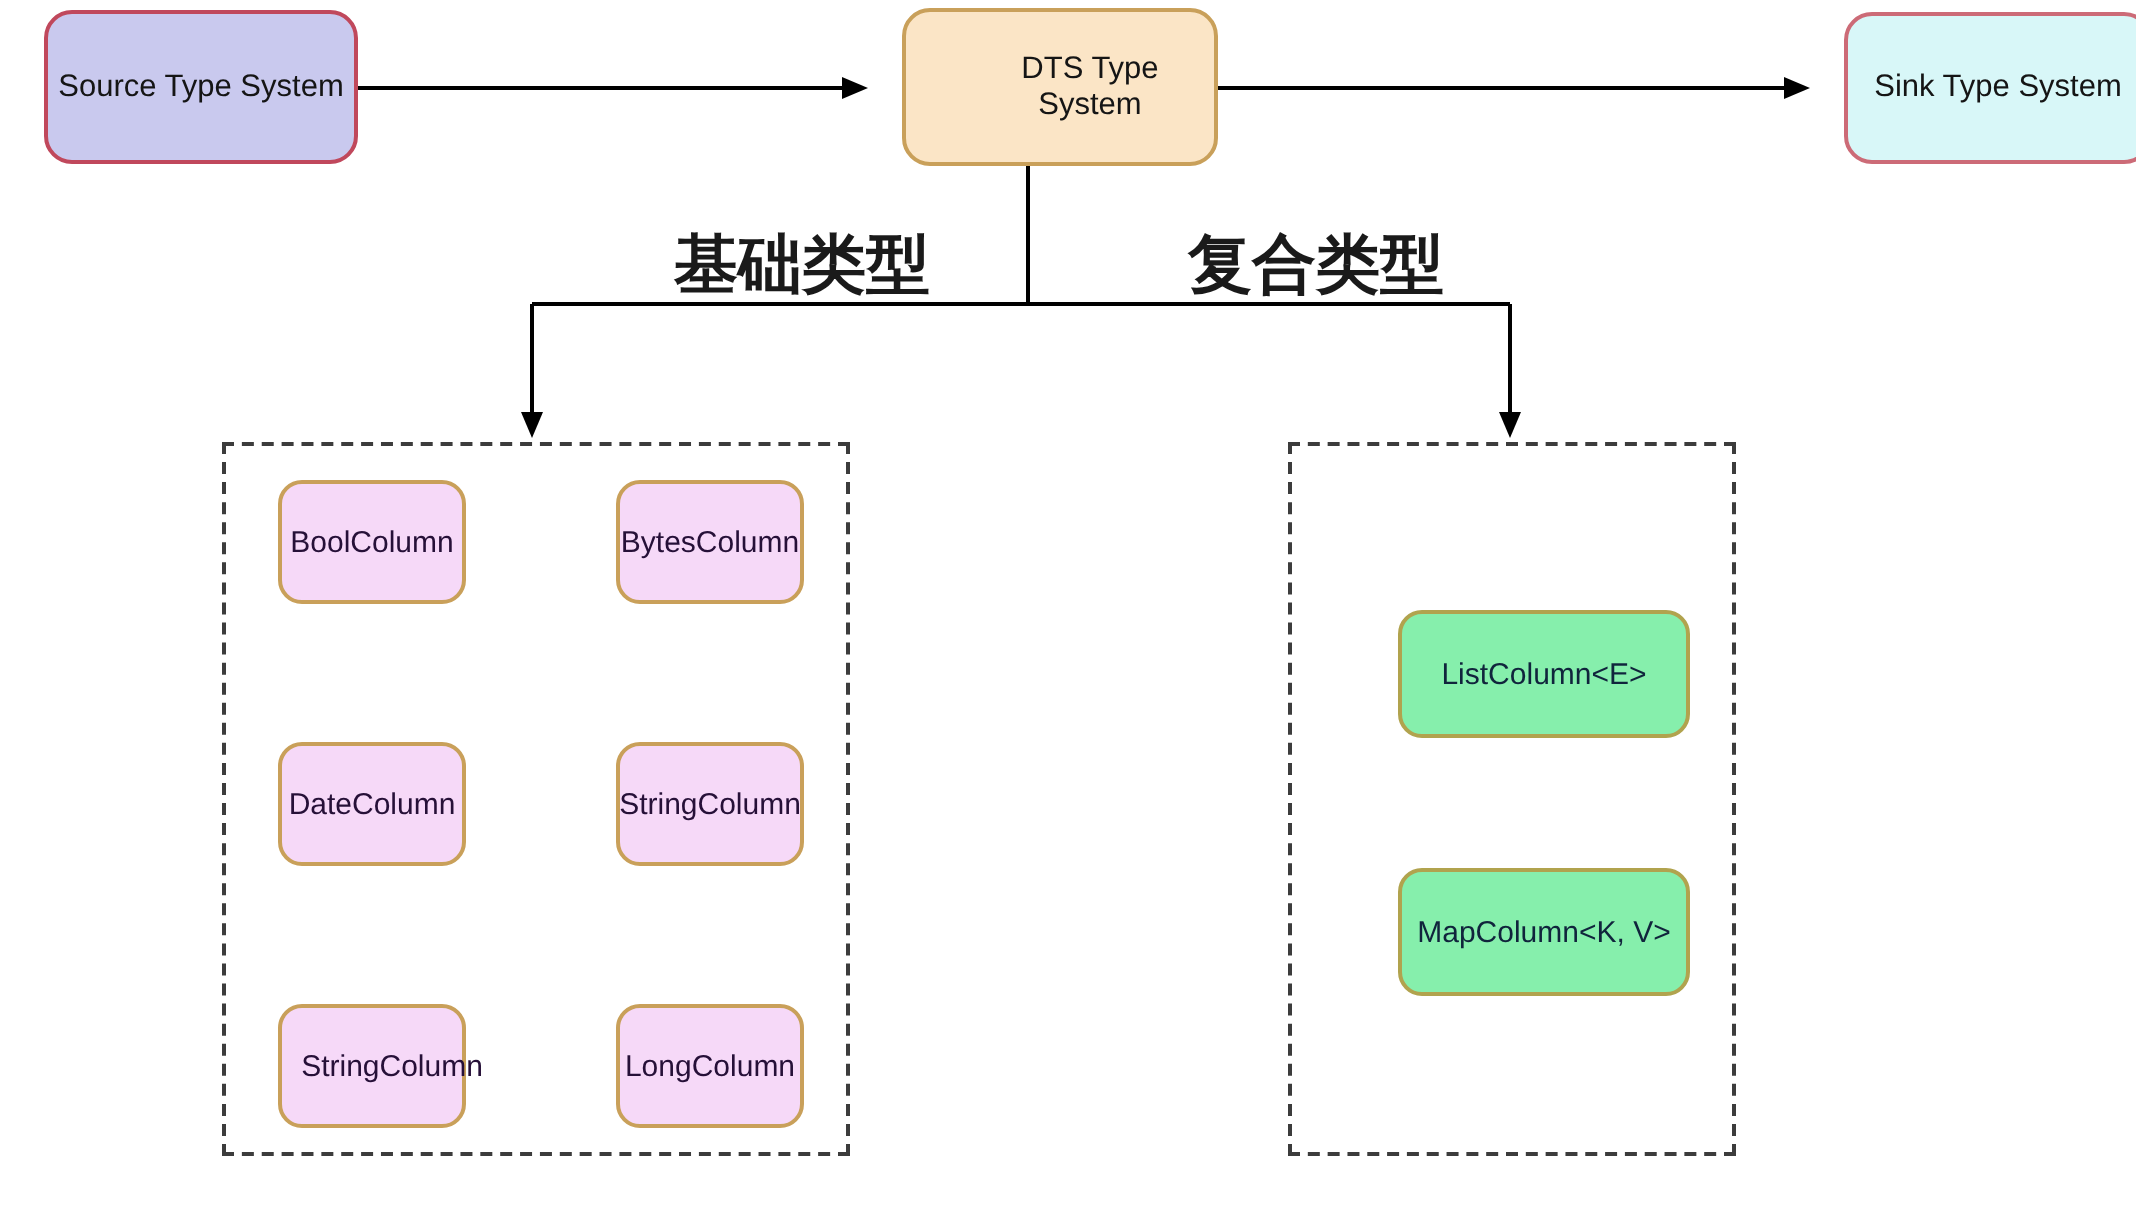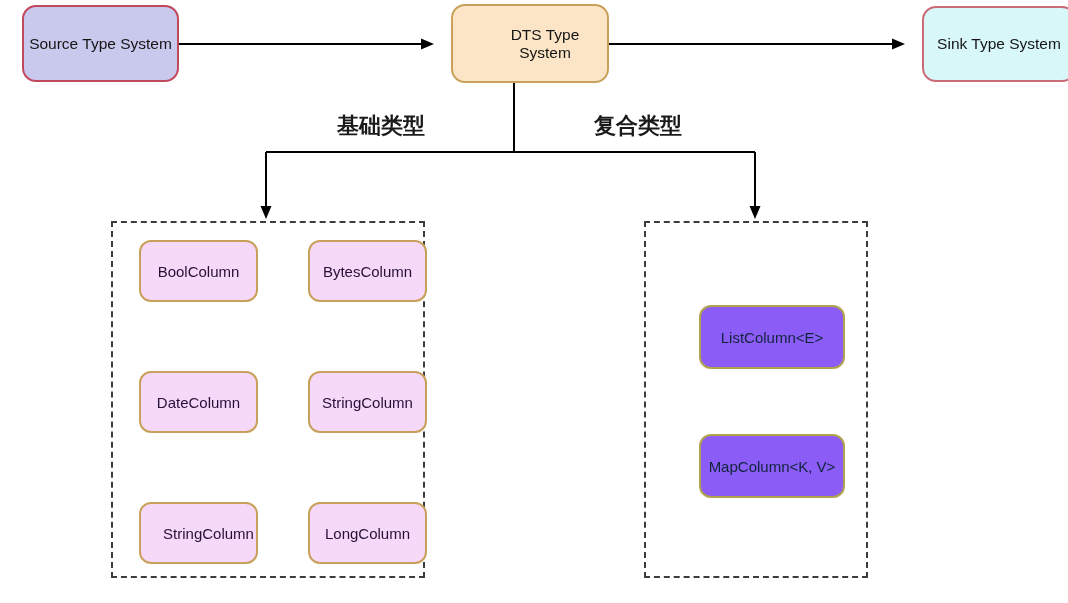--- a/index.html
+++ b/index.html
@@ -49,49 +49,49 @@
     padding-left: 30px;
   }
   .node-sink {
     left: 906px; top: 6px; width: 154px; height: 76px;
     background: #d8f7f8;
     border: 2px solid #cc6b77;
     text-align: right;
   }
   .branch-label {
     position: absolute;
-    font-size: 22px;
+    font-size: 32px;
     font-weight: bold;
     color: #1a1a1a;
     white-space: nowrap;
     text-align: right;
   }
   .label-basic { left: 337px; top: 111px; }
   .label-composite { left: 594px; top: 111px; }
   .group-box {
     position: absolute;
     border: 2px dashed #3c3c3c;
     box-sizing: border-box;
     background: transparent;
   }
   .group-basic { left: 111px; top: 221px; width: 314px; height: 357px; }
   .group-composite { left: 644px; top: 221px; width: 224px; height: 357px; }
   .type-node {
     border-radius: 12px;
     font-size: 15px;
   }
   .basic-type {
-    width: 119px; height: 62px;
+    width: 94px; height: 62px;
     background: #f6d9f8;
     border: 2px solid #c9a05a;
     color: #261038;
   }
   .composite-type {
     width: 146px; height: 64px;
-    background: #8b5cf6;
+    background: #86efac;
     border: 2px solid #b1a34e;
     color: #10243c;
   }
   .pos-bool   { left: 123px; top: 240px; }
   .pos-bytes  { left: 292px; top: 240px; }
   .pos-date   { left: 123px; top: 371px; }
   .pos-double { left: 292px; top: 371px; }
   .pos-string { left: 123px; top: 502px; padding-left: 20px; }
   .pos-long   { left: 292px; top: 502px; }
   .pos-list   { left: 683px; top: 305px; }

